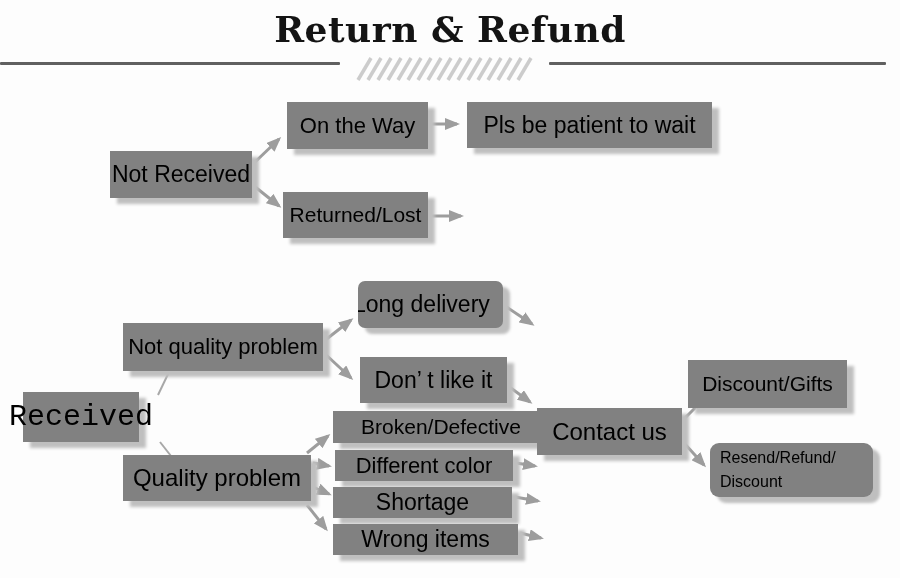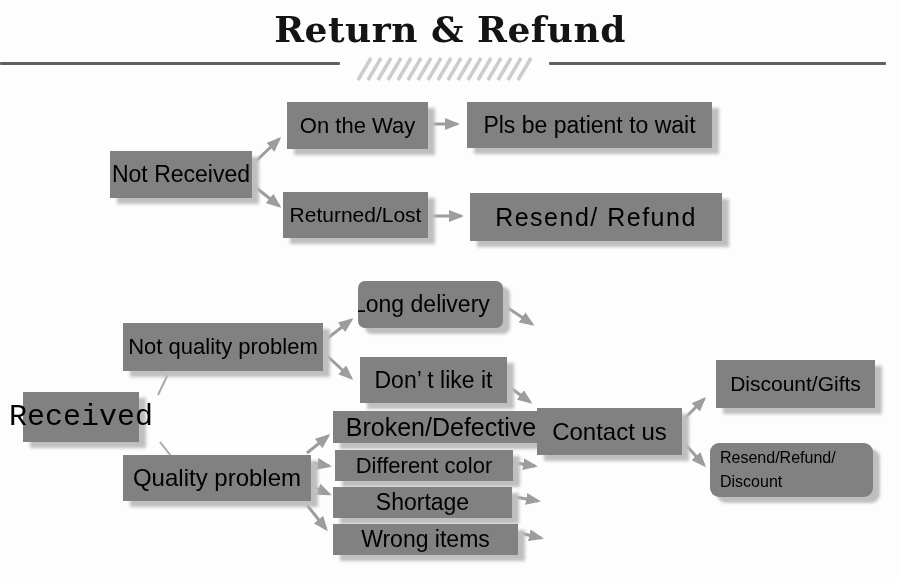--- a/index.html
+++ b/index.html
@@ -25,26 +25,26 @@
   #n-not-received   {left:110px;top:151px;width:142px;height:47px;font-size:23px;}
   #n-on-the-way     {left:287px;top:102px;width:141px;height:47px;font-size:22px;}
   #n-pls-wait       {left:467px;top:102px;width:245px;height:46px;font-size:23px;}
   #n-returned-lost  {left:283px;top:192px;width:145px;height:46px;font-size:21px;}
   #n-resend-refund  {left:470px;top:193px;width:252px;height:48px;font-size:25px;letter-spacing:1.5px;}
   #n-received       {left:23px; top:392px;width:116px;height:50px;font-size:30px;font-family:Liberation Mono, monospace;}
   #n-not-quality    {left:123px;top:323px;width:200px;height:48px;font-size:22px;}
   #n-long-delivery  {left:358px;top:281px;width:145px;height:47px;font-size:23px;justify-content:flex-start;overflow:hidden;text-indent:-5px;border-radius:7px;}
   #n-dont-like      {left:360px;top:357px;width:147px;height:46px;font-size:23px;}
   #n-quality        {left:123px;top:455px;width:188px;height:46px;font-size:24px;}
-  #n-broken         {left:333px;top:411px;width:216px;height:32px;font-size:25px;}
+  #n-broken         {left:333px;top:411px;width:216px;height:32px;font-size:21px;}
   #n-different      {left:335px;top:450px;width:178px;height:31px;font-size:22px;}
   #n-shortage       {left:333px;top:487px;width:179px;height:31px;font-size:23px;}
   #n-wrong          {left:333px;top:524px;width:185px;height:31px;font-size:23px;}
   #n-contact        {left:537px;top:408px;width:145px;height:47px;font-size:24px;}
-  #n-discount-gifts {left:716px;top:360px;width:159px;height:48px;font-size:21px;}
+  #n-discount-gifts {left:688px;top:360px;width:159px;height:48px;font-size:21px;}
   #n-rrd            {left:710px;top:443px;width:163px;height:54px;font-size:16px;
                      justify-content:flex-start;padding-left:10px;box-sizing:border-box;
                      white-space:pre-line;line-height:24px;text-align:left;border-radius:9px;}
   
   #connectors{position:absolute;left:0;top:0;width:900px;height:578px;}
 </style>
 </head>
 <body>
 
 <div id="stage">
@@ -104,21 +104,20 @@
     <g stroke="#a8a8a8" stroke-width="2" fill="none">
       <line x1="169" y1="372" x2="158" y2="395"></line>
       <line x1="160" y1="442" x2="171" y2="456"></line>
     </g>
   </svg>
 
   <div class="node" id="n-not-received">Not Received</div>
   <div class="node" id="n-on-the-way">On the Way</div>
   <div class="node" id="n-pls-wait">Pls be patient to wait</div>
   <div class="node" id="n-returned-lost">Returned/Lost</div>
-  <div class="node" id="n-resend-refund">Resend/ Refund</div>
   <div class="node" id="n-received">Received</div>
   <div class="node" id="n-not-quality">Not quality problem</div>
   <div class="node" id="n-long-delivery">Long delivery</div>
   <div class="node" id="n-dont-like">Don’ t like it</div>
   <div class="node" id="n-quality">Quality problem</div>
   <div class="node" id="n-broken">Broken/Defective</div>
   <div class="node" id="n-different">Different color</div>
   <div class="node" id="n-shortage">Shortage</div>
   <div class="node" id="n-wrong">Wrong items</div>
   <div class="node" id="n-contact">Contact us</div>

